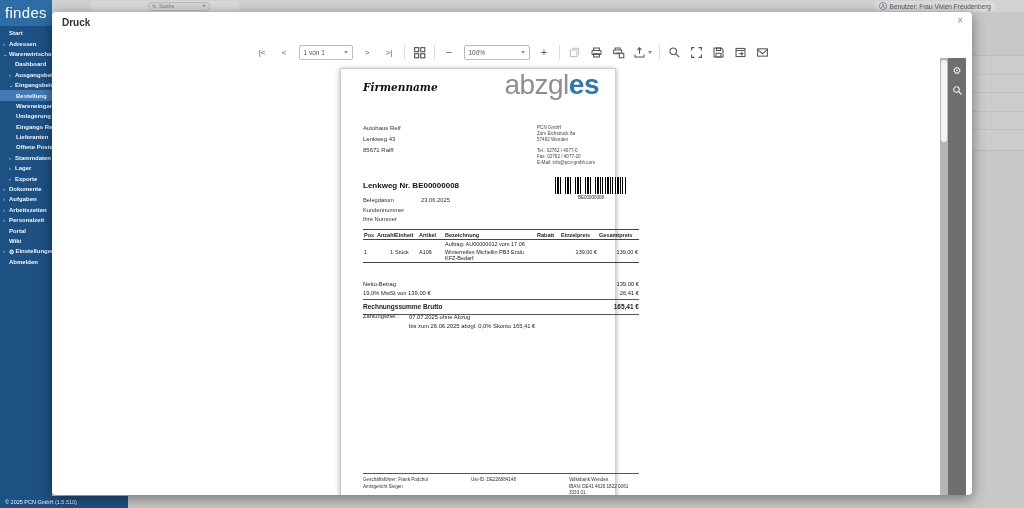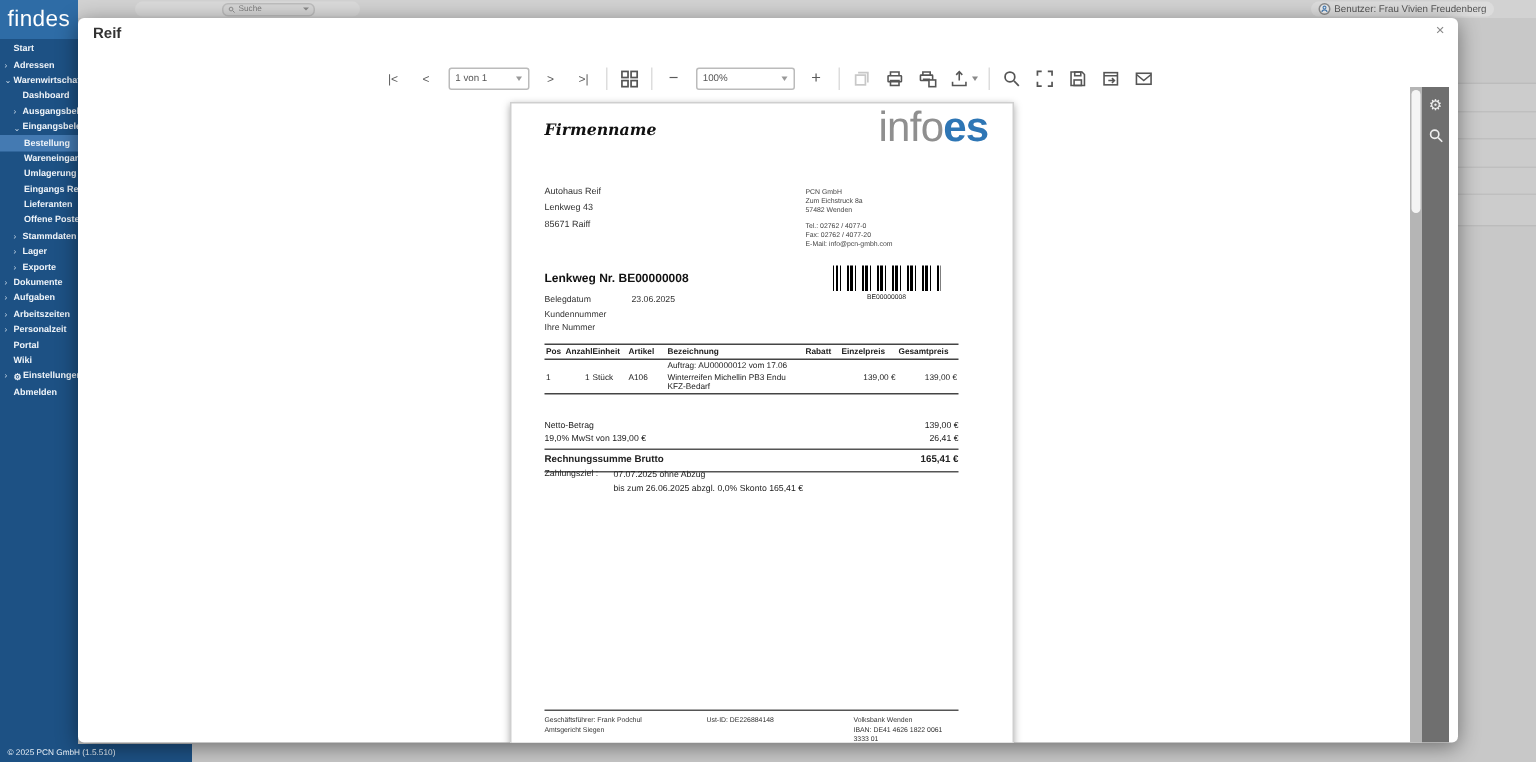--- a/index.html
+++ b/index.html
@@ -44,21 +44,21 @@
   .pg-box { width:54px; } .zm-box { width:66px; }
   .select-box .caret { width:0; height:0; border-left:2.5px solid transparent; border-right:2.5px solid transparent; border-top:3px solid #999; }
   .mini-caret { width:0; height:0; border-left:2.5px solid transparent; border-right:2.5px solid transparent; border-top:3px solid #8a8a8a; margin-left:2px; }
 
   .side-panel { position:absolute; left:896px; top:46px; width:18px; height:437px; background:#6f6f6f; display:flex; flex-direction:column; align-items:center; gap:6px; padding-top:5px; }
   .sp-btn { width:14px; height:14px; display:flex; align-items:center; justify-content:center; color:#f0f0f0; font-size:10px; cursor:pointer; }
   .scrollbar { position:absolute; left:888px; top:46px; width:8px; height:437px; background:#b5b5b5; }
   .scroll-thumb { position:absolute; left:1px; top:2px; width:6px; height:82px; background:#f4f4f4; border-radius:3px; cursor:pointer; }
 
   
-  .page { position:absolute; left:288px; top:56px; width:336px; height:440px; background:#fff; border:1px solid #cfcfcf; box-shadow:0 1px 5px rgba(0,0,0,.35); color:#222; }
+  .page { position:absolute; left:288px; top:56px; width:276px; height:440px; background:#fff; border:1px solid #cfcfcf; box-shadow:0 1px 5px rgba(0,0,0,.35); color:#222; }
   .firmenname { position:absolute; left:22px; top:12px; font-family:"DejaVu Serif", serif; font-style:italic; font-weight:bold; font-size:10.5px; color:#111; }
   .inv-logo { position:absolute; right:16px; top:0px; font-size:28px; letter-spacing:-.5px; }
   .inv-logo .p1 { color:#8f8f8f; } .inv-logo .p2 { color:#2e76b5;font-weight:bold; }
   .recipient { position:absolute; left:22px; top:54px; font-size:6px; line-height:10.8px; color:#333; }
   .sender { position:absolute; left:196px; top:56px; font-size:4.6px; line-height:6px; color:#444; }
   .contact { position:absolute; left:196px; top:79px; font-size:4.6px; line-height:6px; color:#444; }
   .inv-title { position:absolute; left:22px; top:112px; font-size:8px; font-weight:bold; color:#111; }
   .meta { position:absolute; left:22px; top:126px; font-size:5.8px; color:#333; }
   .meta-row { display:flex; height:9.8px; align-items:center; }
   .meta-row .ml { width:58px; }
@@ -215,21 +215,21 @@
         <span>Einstellungen</span>
       </div>
     <div class="s-item lvl0">
         <span class="arr"></span>
         <span>Abmelden</span>
       </div>
   </div>
 </div>
 
 <div class="modal">
-  <div class="modal-title">Reif</div>
+  <div class="modal-title">Druck</div>
   <div class="modal-close">×</div>
 
   <div class="toolbar">
     <button class="tb">|&lt;</button>
     <button class="tb">&lt;</button>
     <div class="select-box pg-box">
         <span>1 von 1</span>
         <span class="caret"></span>
       </div>
     <button class="tb">&gt;</button>
@@ -312,21 +312,21 @@
     <button class="tb">
       <svg width="13" height="13" viewBox="0 0 16 16" fill="none" stroke="#555" stroke-width="1.3">
           <rect x="2" y="3.5" width="12" height="9"></rect>
           <path d="M2 4.5 L8 9.5 L14 4.5"></path>
         </svg>
     </button>
   </div>
 
   <div class="page">
     <div class="firmenname">Firmenname</div>
-    <div class="inv-logo"><span class="p1">info</span><span class="p2">es</span></div>
+    <div class="inv-logo"><span class="p1">abzgl</span><span class="p2">es</span></div>
 
     <div class="recipient">
       <div>Autohaus Reif</div>
       <div>Lenkweg 43</div>
       <div>85671 Raiff</div>
     </div>
     <div class="sender">
       <div>PCN GmbH</div>
       <div>Zum Eichstruck 8a</div>
       <div>57482 Wenden</div>

